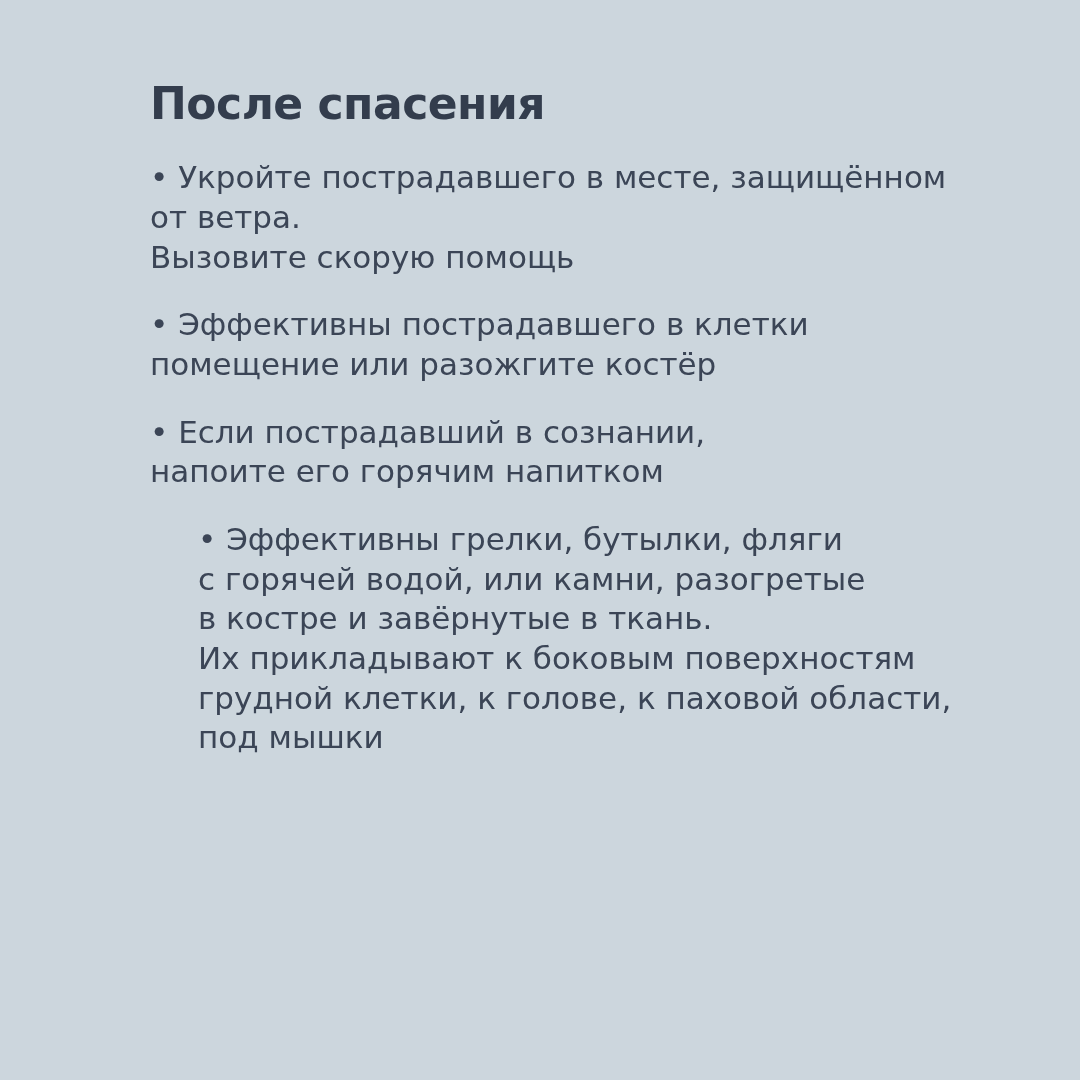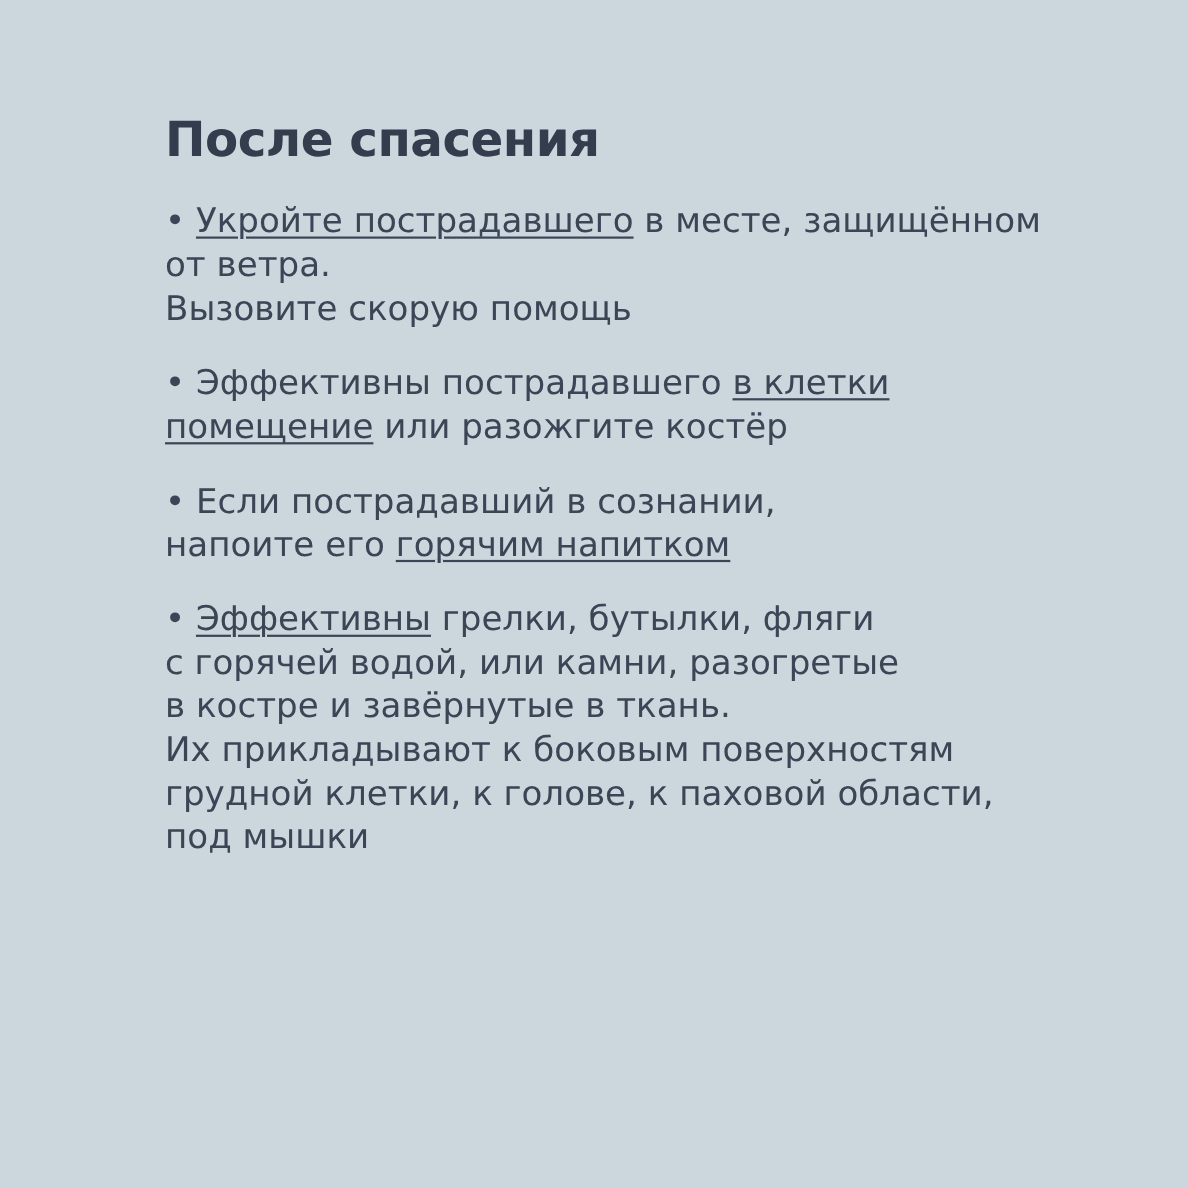--- a/index.html
+++ b/index.html
@@ -12,21 +12,21 @@
     background: #ccd6dd;
     font-family: "DejaVu Sans", sans-serif;
     color: #3b4556;
     overflow: hidden;
   }
   .slide {
     position: relative;
     width: 1080px;
     height: 1080px;
     box-sizing: border-box;
-    padding: 104px 100px 0 150px;
+    padding: 80px 100px 0 150px;
   }
   .title {
     font-size: 44px;
     font-weight: bold;
     letter-spacing: -0.5px;
     color: #333d4d;
     margin: 0 0 30px 0;
     line-height: 1.1;
   }
   .bullets {
@@ -36,23 +36,23 @@
   }
   .bullet {
     font-size: 31px;
     line-height: 1.28;
     color: #3b4556;
     margin-bottom: 28px;
     max-width: 820px;
   }
   .bullet:last-child {
     margin-bottom: 0;
+    margin-left: 48px;
   }
   .u {
-    text-decoration: underline;
     text-underline-offset: 4px;
     text-decoration-thickness: 2px;
   }
 </style>
 </head>
 <body>
 
 <div class="slide">
   <h1 class="title">После спасения</h1>
   <ul class="bullets">

